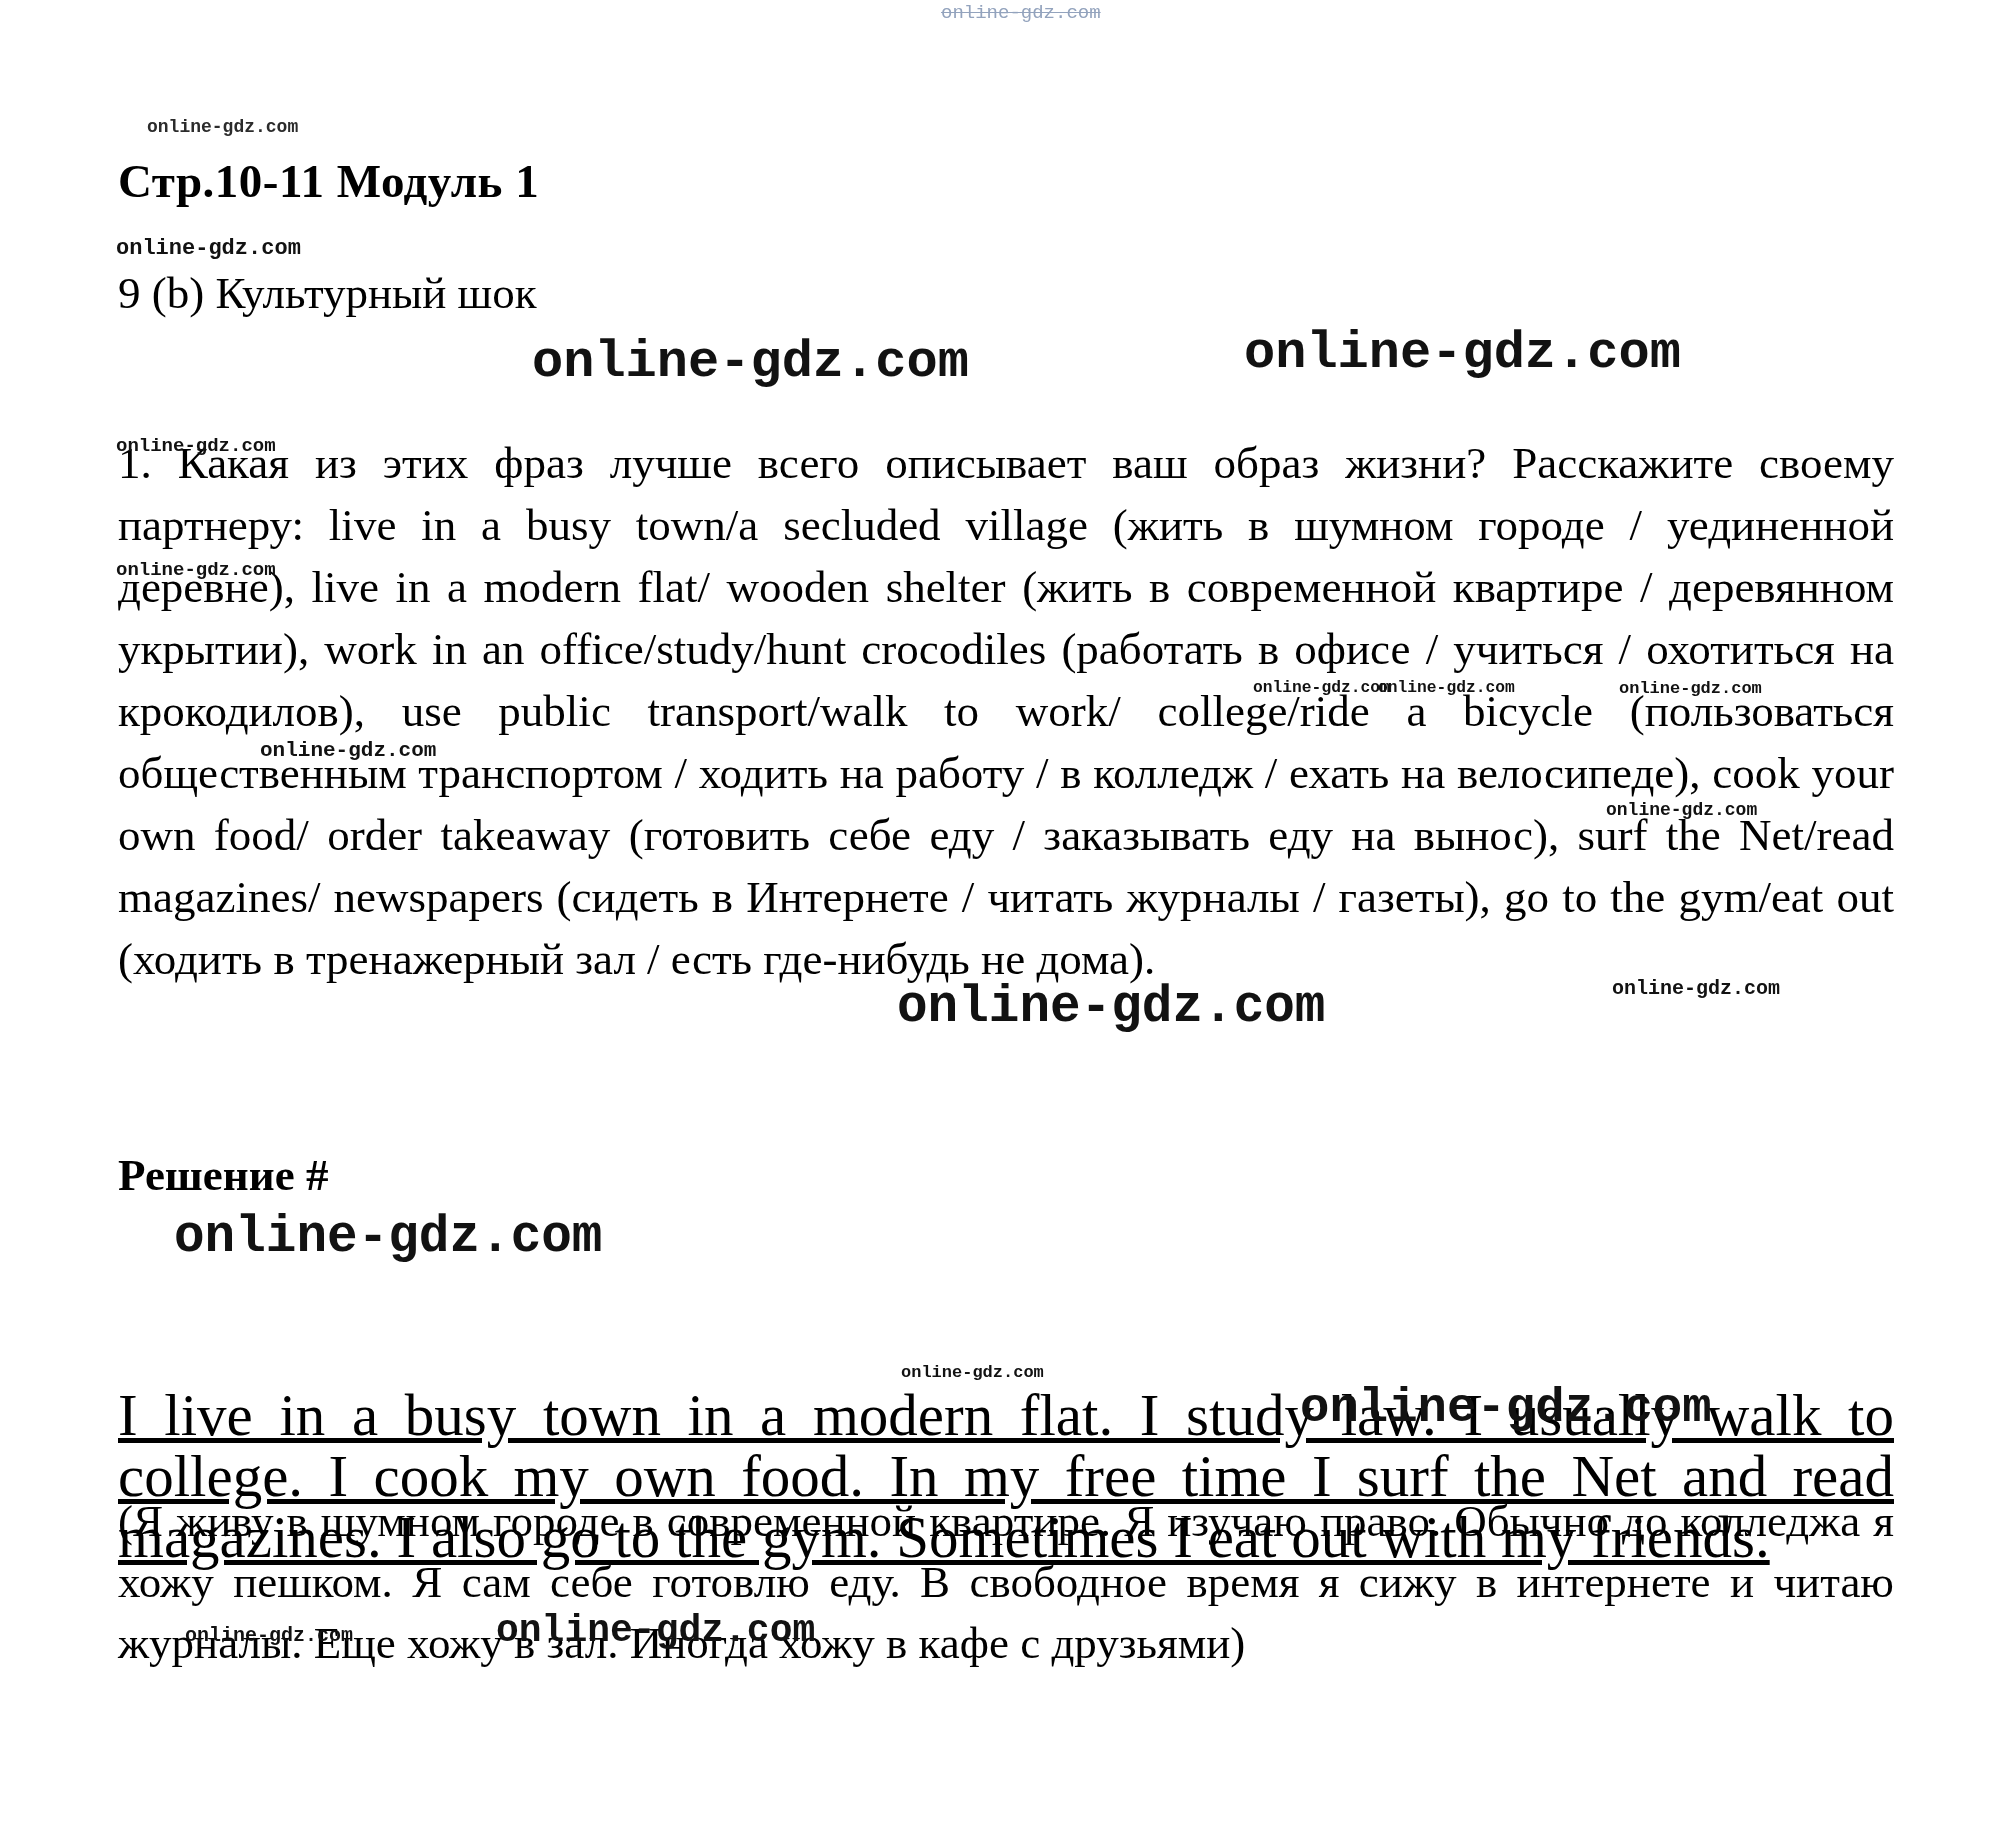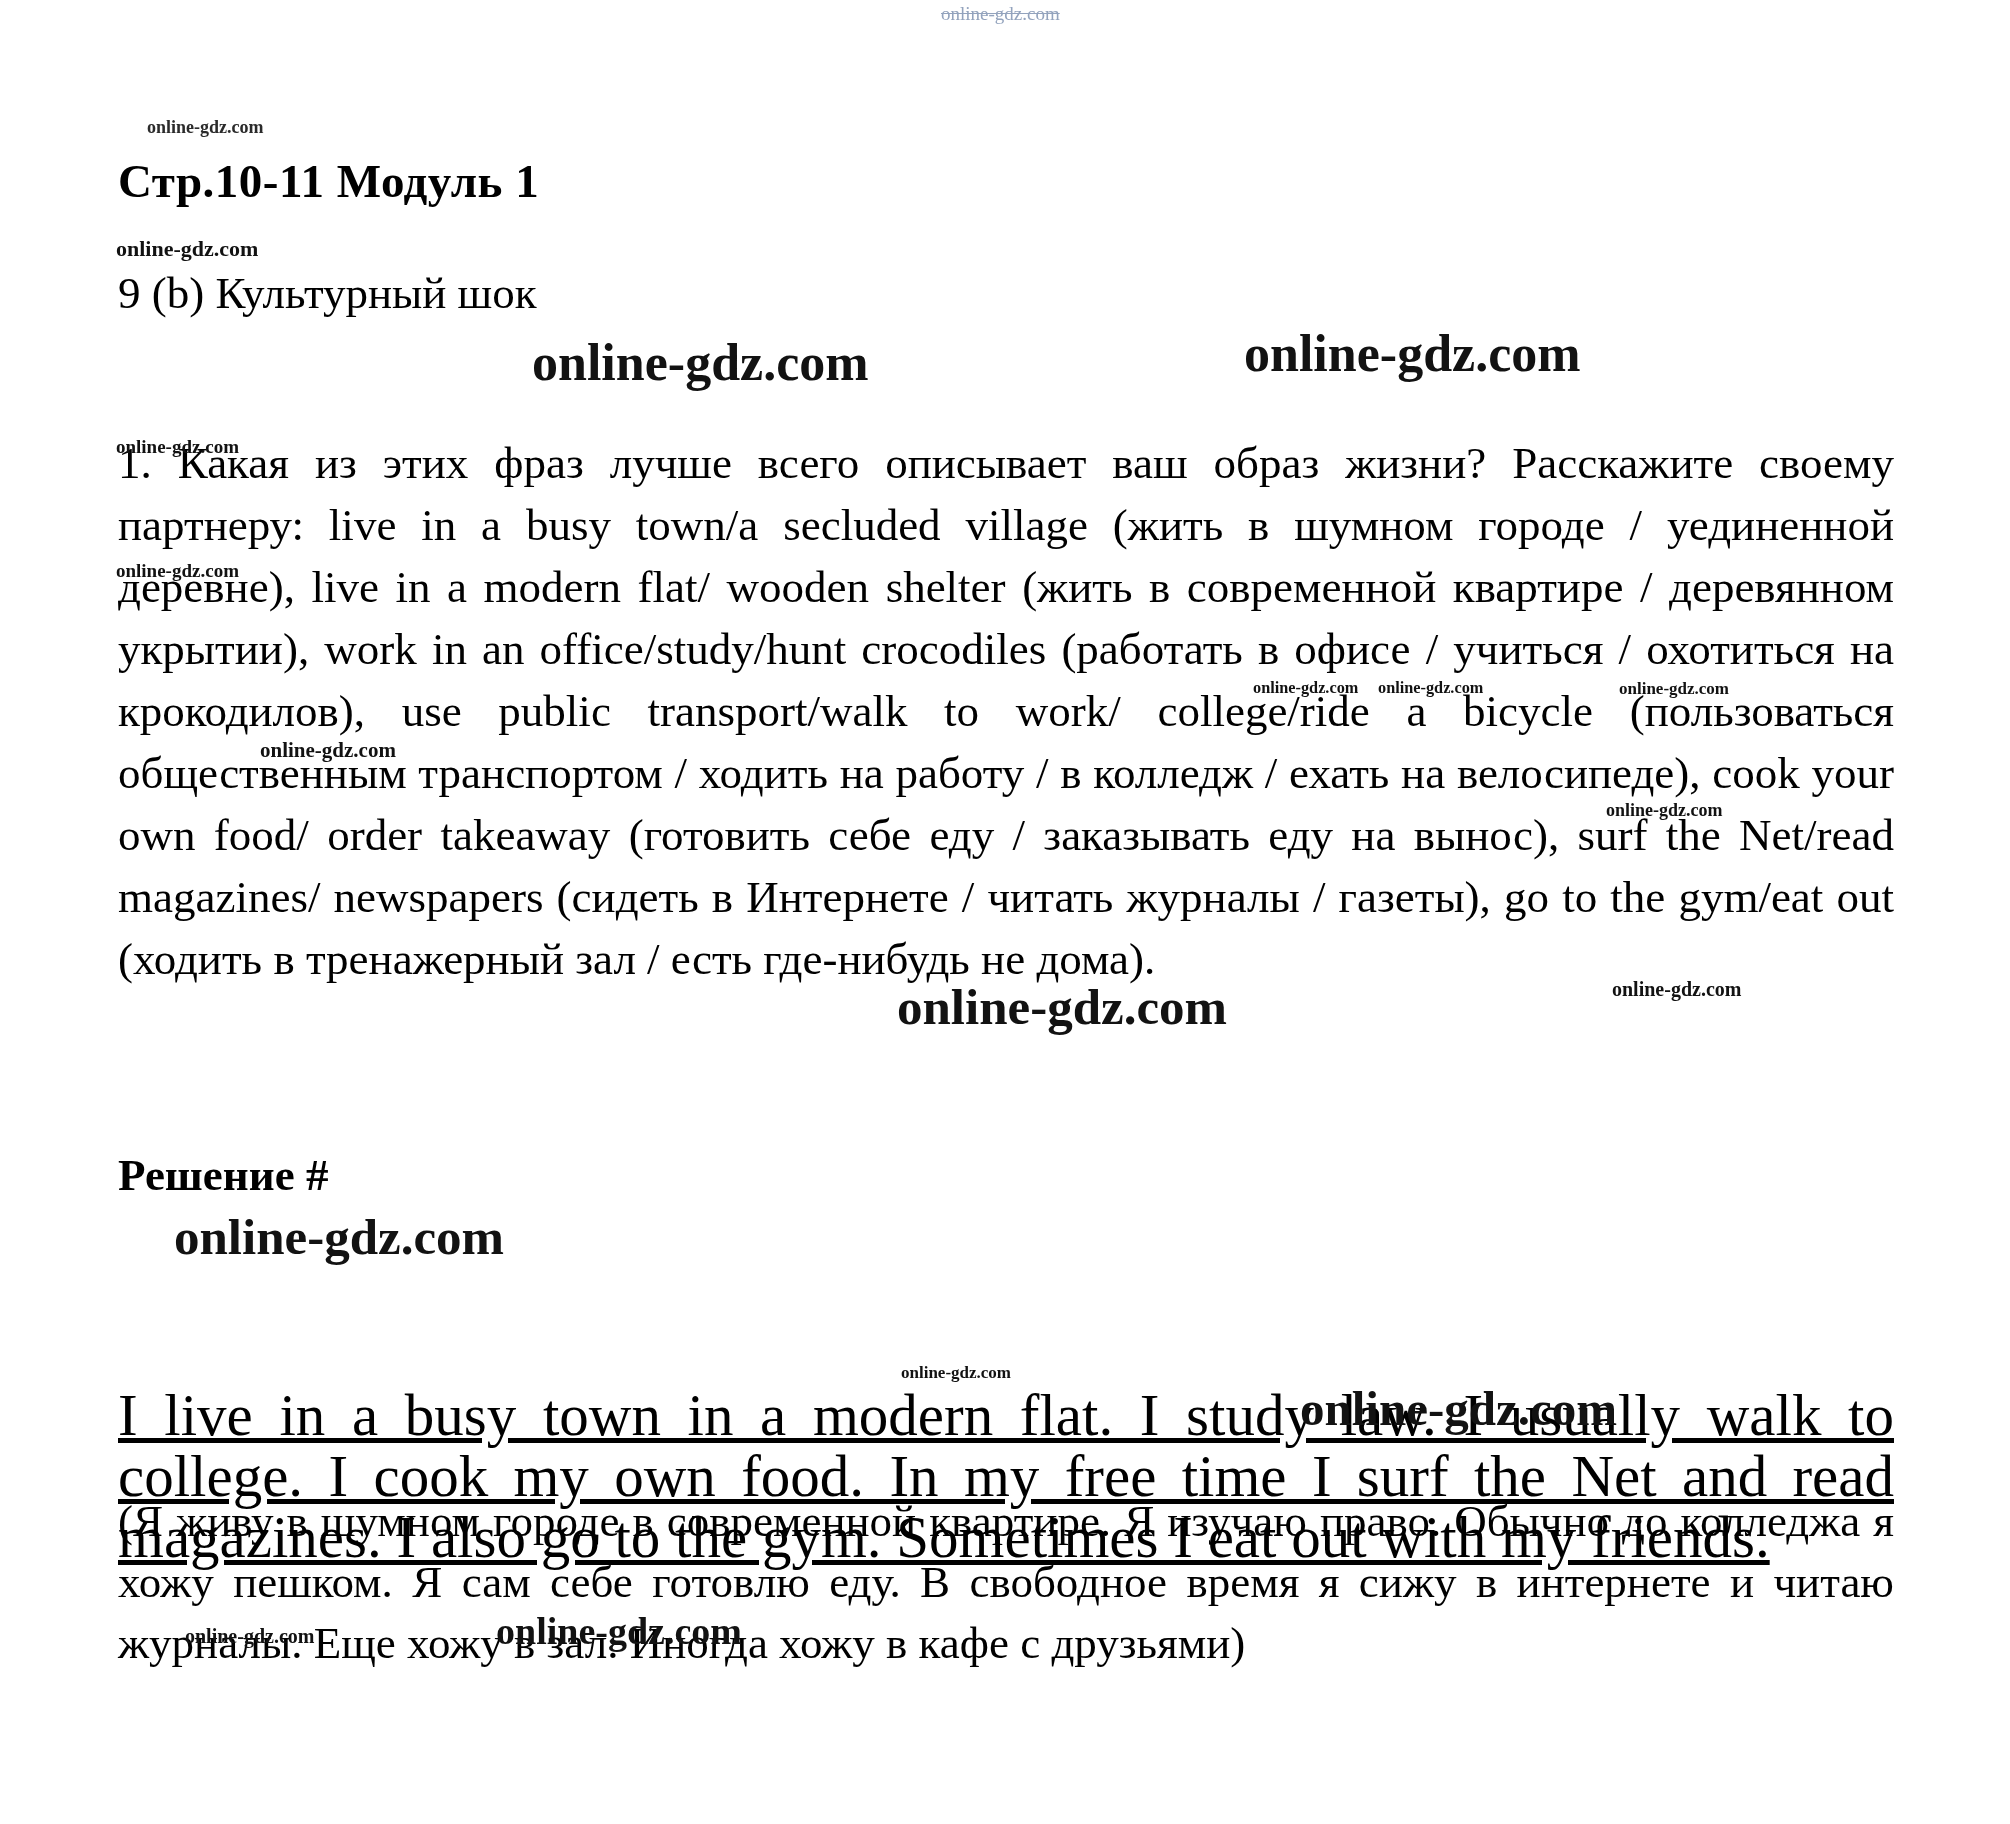--- a/index.html
+++ b/index.html
@@ -62,21 +62,21 @@
     position: absolute;
     left: 118px;
     top: 1446px;
     width: 1776px;
     font-size: 45px;
     line-height: 61px;
     text-align: justify;
   }
   .wm {
     position: absolute;
-    font-family: Liberation Serif, serif;
+    font-family: Liberation Mono, monospace;
     font-weight: bold;
     color: #121212;
     white-space: nowrap;
     line-height: 1;
     text-align: right;
   }
   .wm-light {
     color: #93a3bd;
     font-weight: normal;
     text-decoration: line-through;

